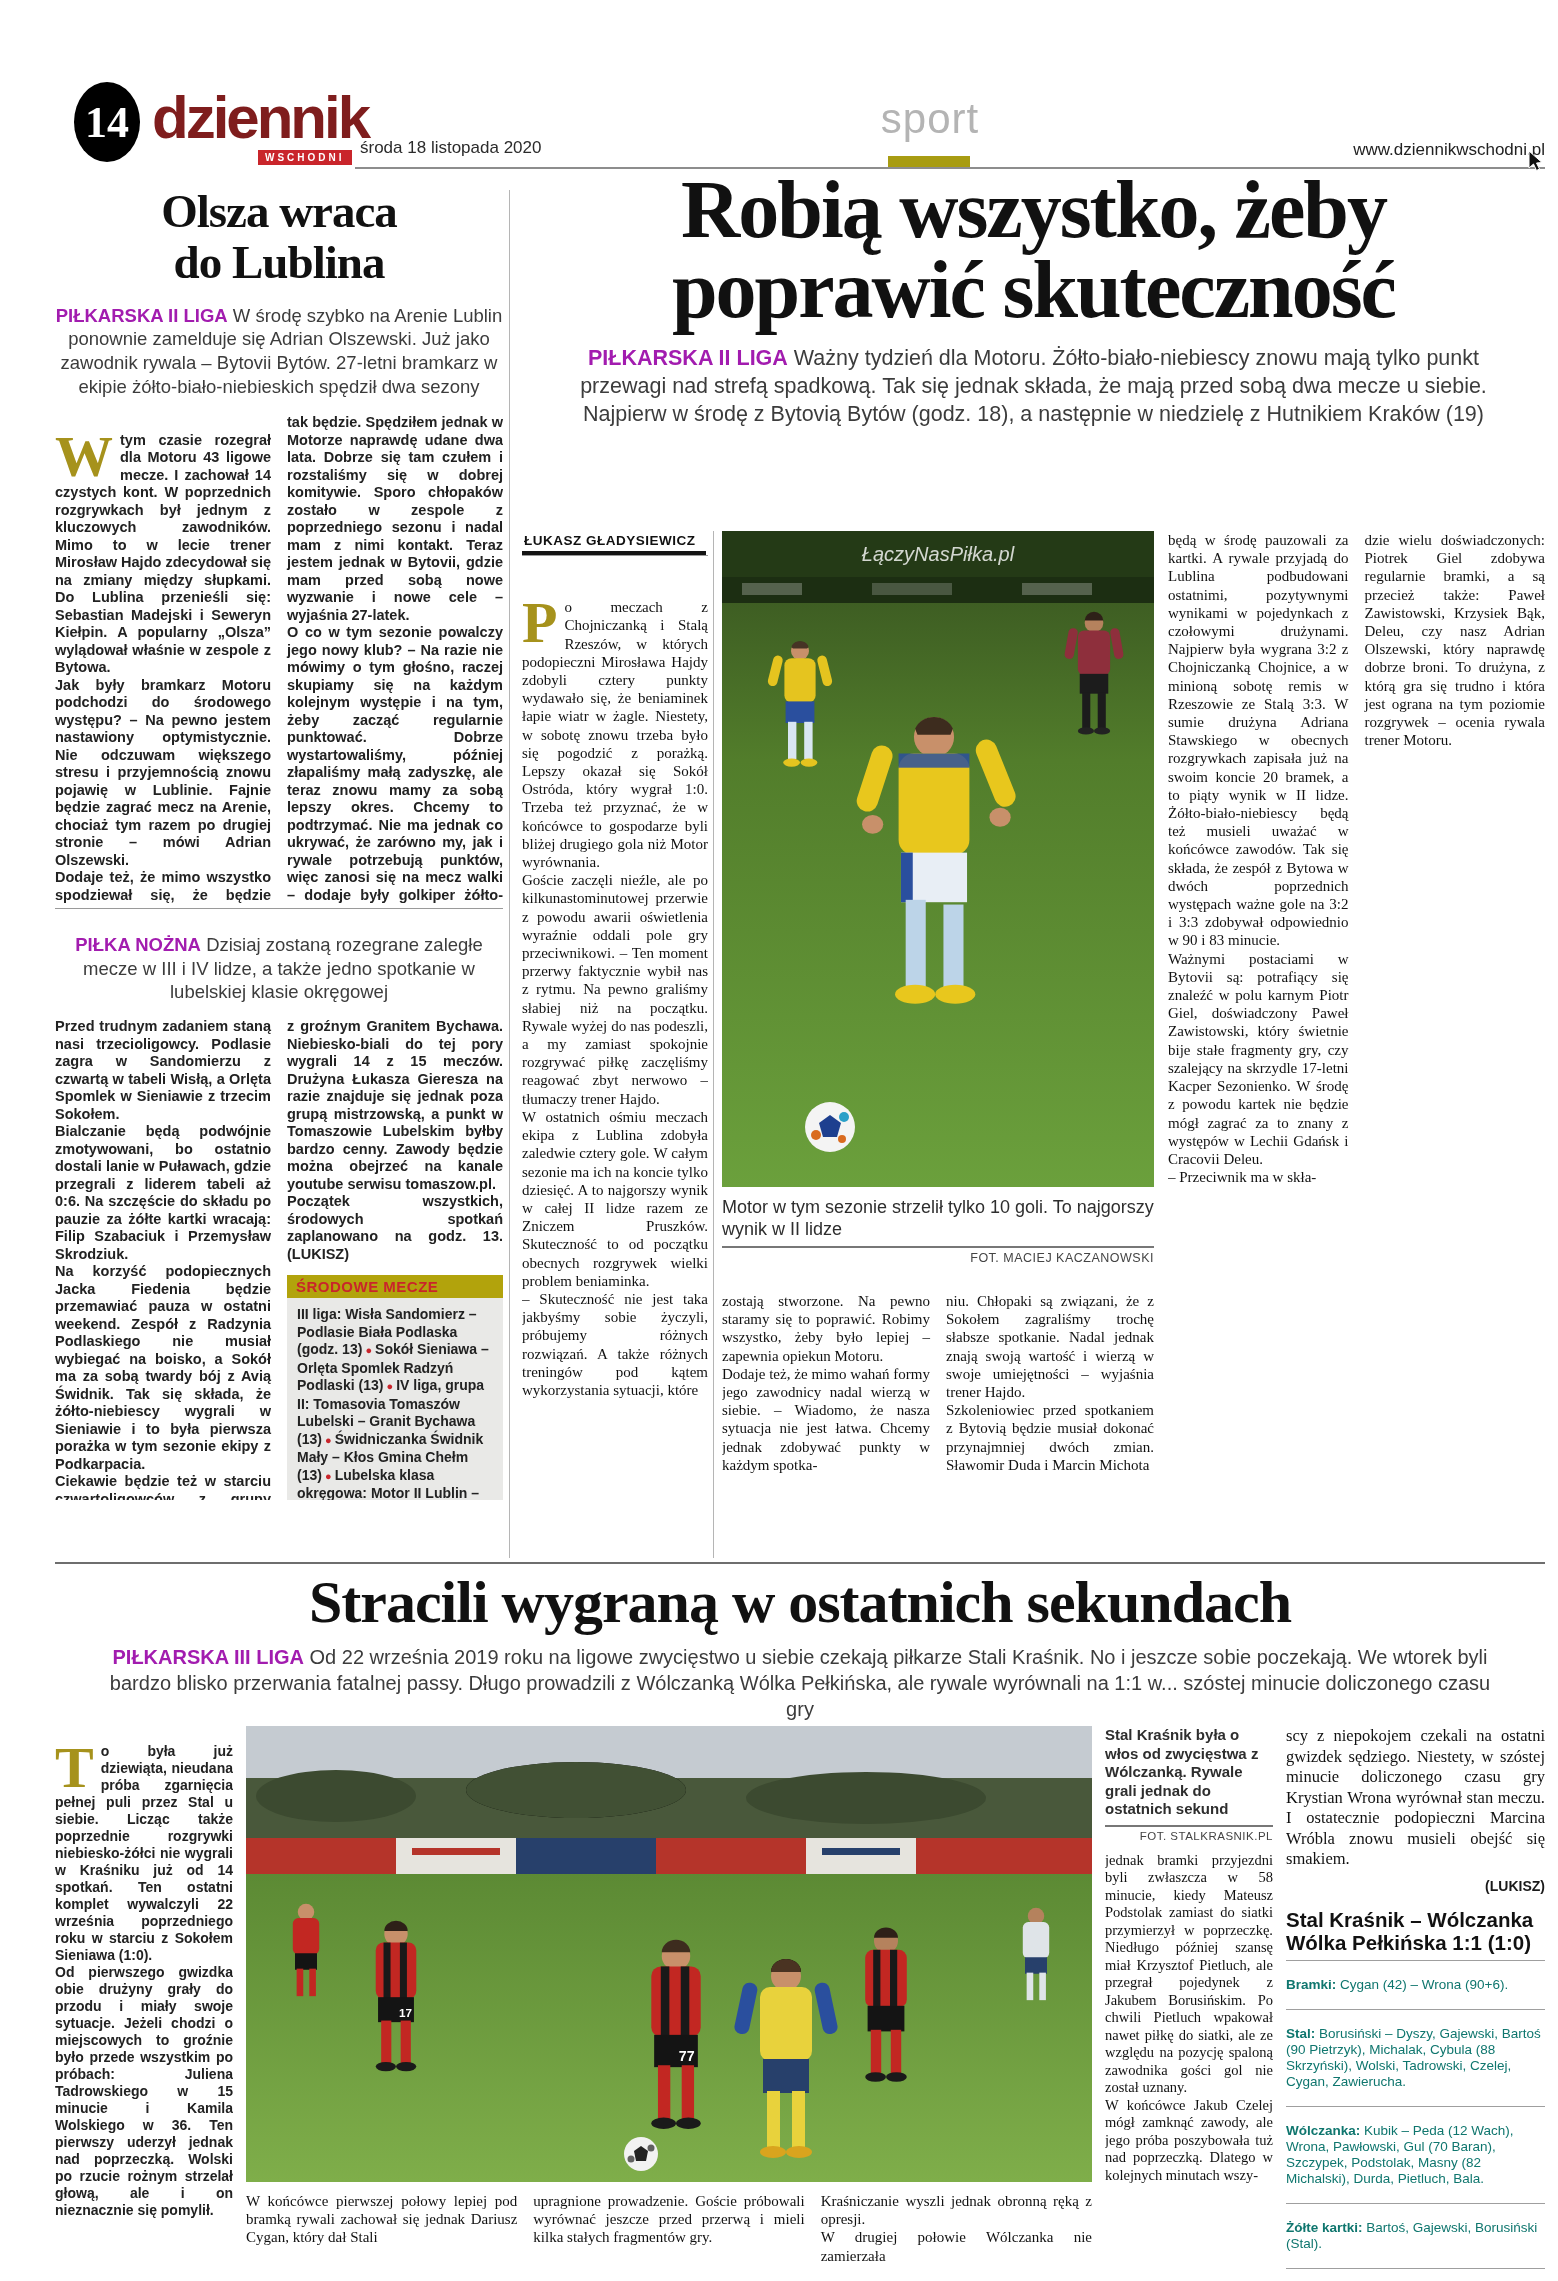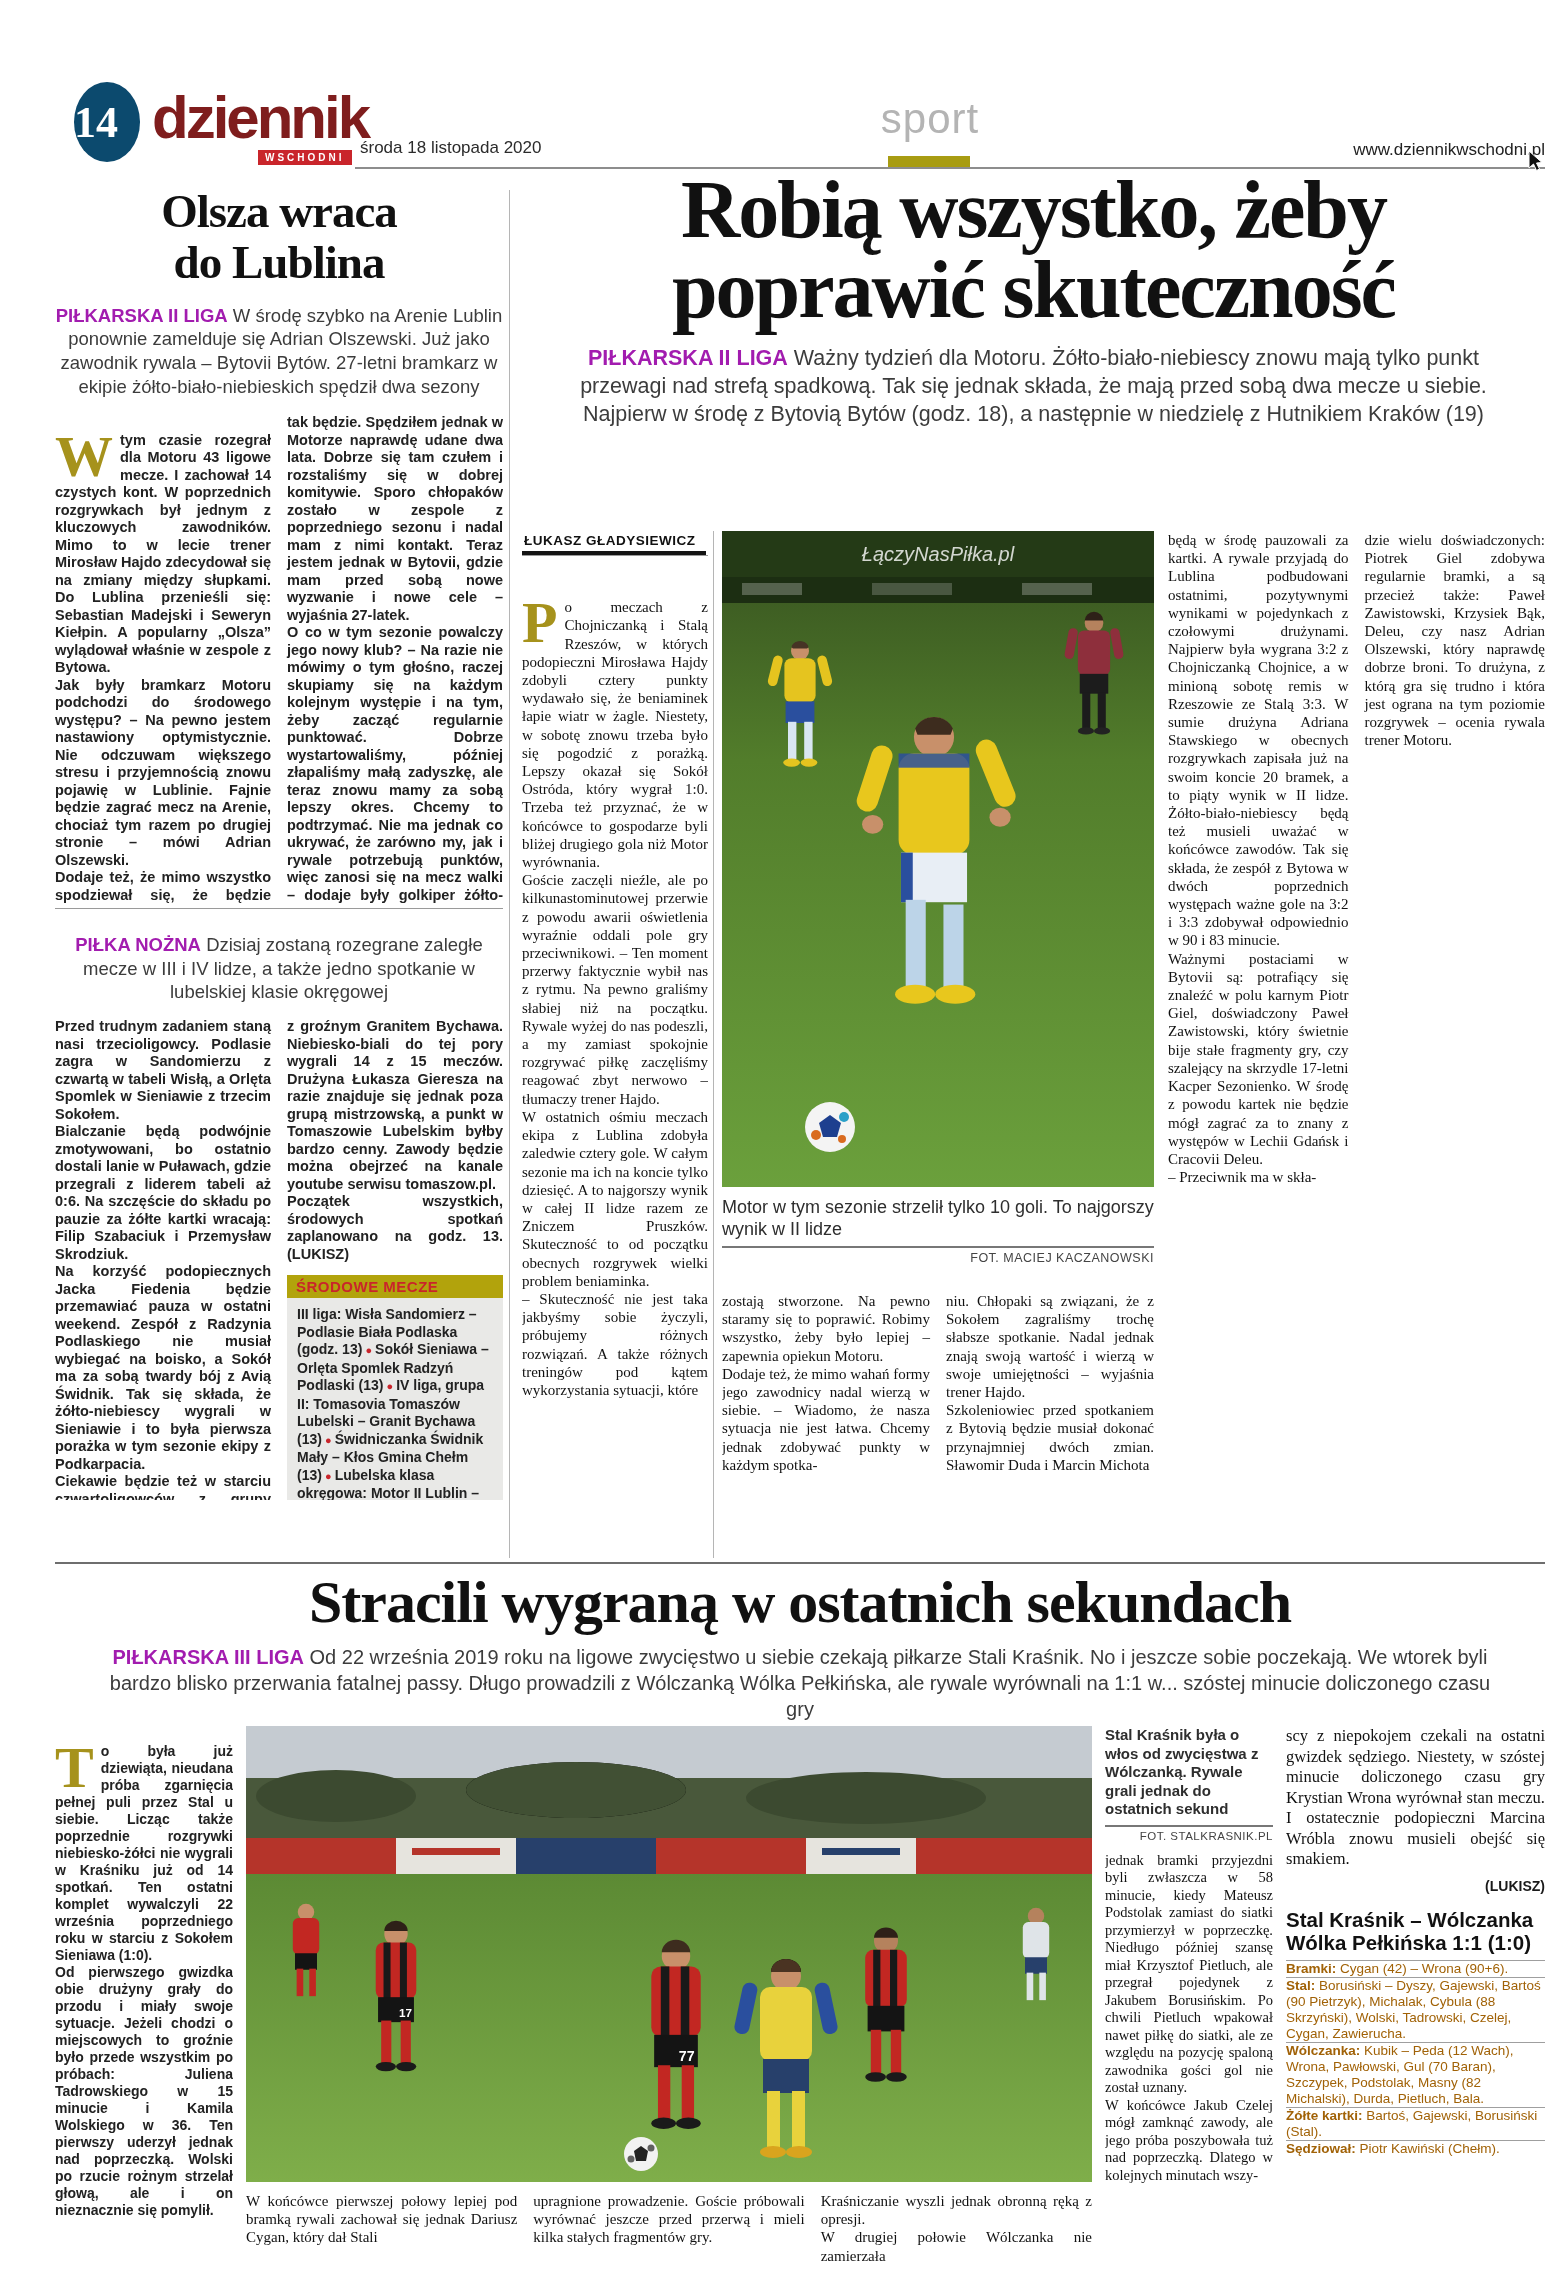--- a/index.html
+++ b/index.html
@@ -1,20 +1,20 @@
 <!DOCTYPE html>
 <html lang="pl"><head>
 <meta charset="utf-8">
 <style>
   html,body{margin:0;padding:0;background:#fff;}
   .page{position:relative;width:1558px;height:2281px;background:#ffffff;overflow:hidden;
         font-family:"Liberation Sans",sans-serif;color:#1a1a1a;}
   
-  .badge{position:absolute;left:74px;top:82px;width:66px;height:80px;background:#0c4a6e;
-         border-radius:50%;display:flex;align-items:center;}
+  .badge{position:absolute;left:74px;top:82px;width:66px;height:80px;background:#000000;
+         border-radius:50%;display:flex;align-items:center;justify-content:center;}
   .badge span{color:#fff;font-family:"Liberation Serif",serif;font-size:44px;font-weight:700;}
   .logo{position:absolute;left:152px;top:88px;font-size:60px;font-weight:700;color:#7f1d1d;
         letter-spacing:-3px;line-height:1;}
   .logo-sub{position:absolute;left:258px;top:150px;background:#c9252b;color:#fff;font-size:10px;
         font-weight:700;letter-spacing:3px;padding:2px 7px;}
   .hdate{position:absolute;left:360px;top:138px;font-size:17px;color:#2b2b2b;}
   .hsection{position:absolute;left:830px;top:98px;width:200px;text-align:center;font-size:42px;
         color:#b4b4b4;letter-spacing:1px;line-height:1;}
   .hsection-badge{position:absolute;left:888px;top:156px;width:82px;height:13px;background:#a89c12;}
   .hurl{position:absolute;left:1145px;top:140px;width:400px;text-align:right;font-size:17px;color:#222;}
@@ -42,21 +42,21 @@
   .clip{overflow:hidden;}
   
   .wbox{margin-top:12px;}
   .wbox-head{background:#b2a30c;color:#c9252b;font-weight:700;font-size:15px;letter-spacing:.5px;
         padding:3px 9px;}
   .wbox-body{background:#e9e9e7;padding:8px 10px 10px 10px;font-size:14px;line-height:17.5px;
         font-weight:700;color:#222;}
   .wbox-body .bullet{color:#c9252b;font-size:11px;}
   
   .mbox-title{font-size:20.5px;line-height:23px;font-weight:700;color:#111;margin:14px 0 6px 0;}
-  .mrow{border-top:1px solid #9f9f9f;padding:0 0;font-size:13.5px;line-height:16px;color:#a16207;}
+  .mrow{border-top:1px solid #9f9f9f;padding:16px 0;font-size:13.5px;line-height:16px;color:#0f766e;}
   .mrow b{font-weight:700;}
   .sig{text-align:right;font-weight:700;font-size:14px;}
   .photo-frame{position:absolute;overflow:hidden;}
   .photo-frame svg{display:block;}
 </style>
 </head>
 <body>
 
 <div class="page">
 

